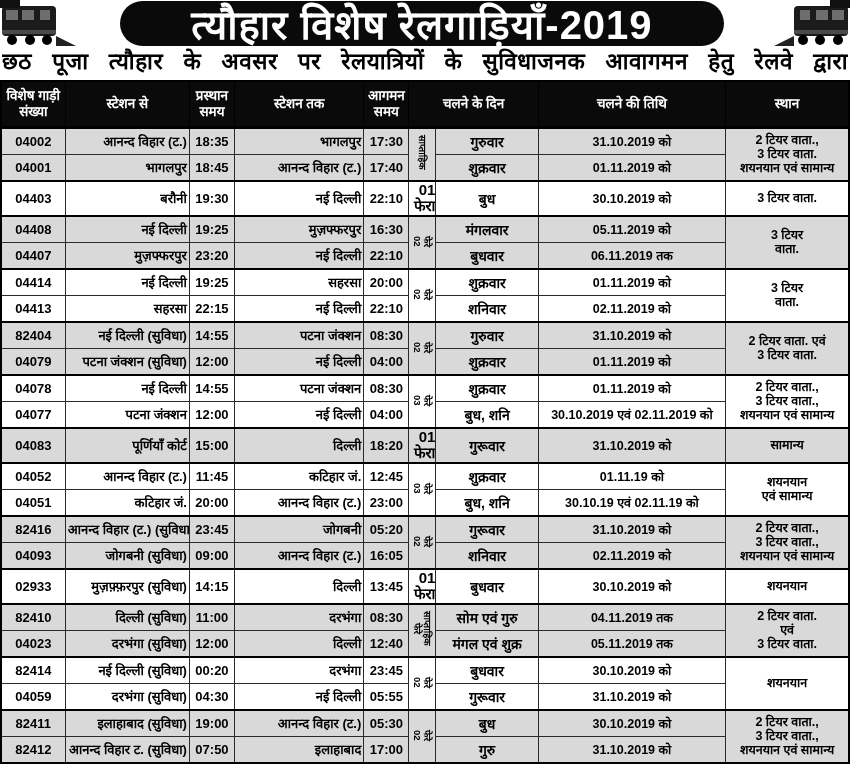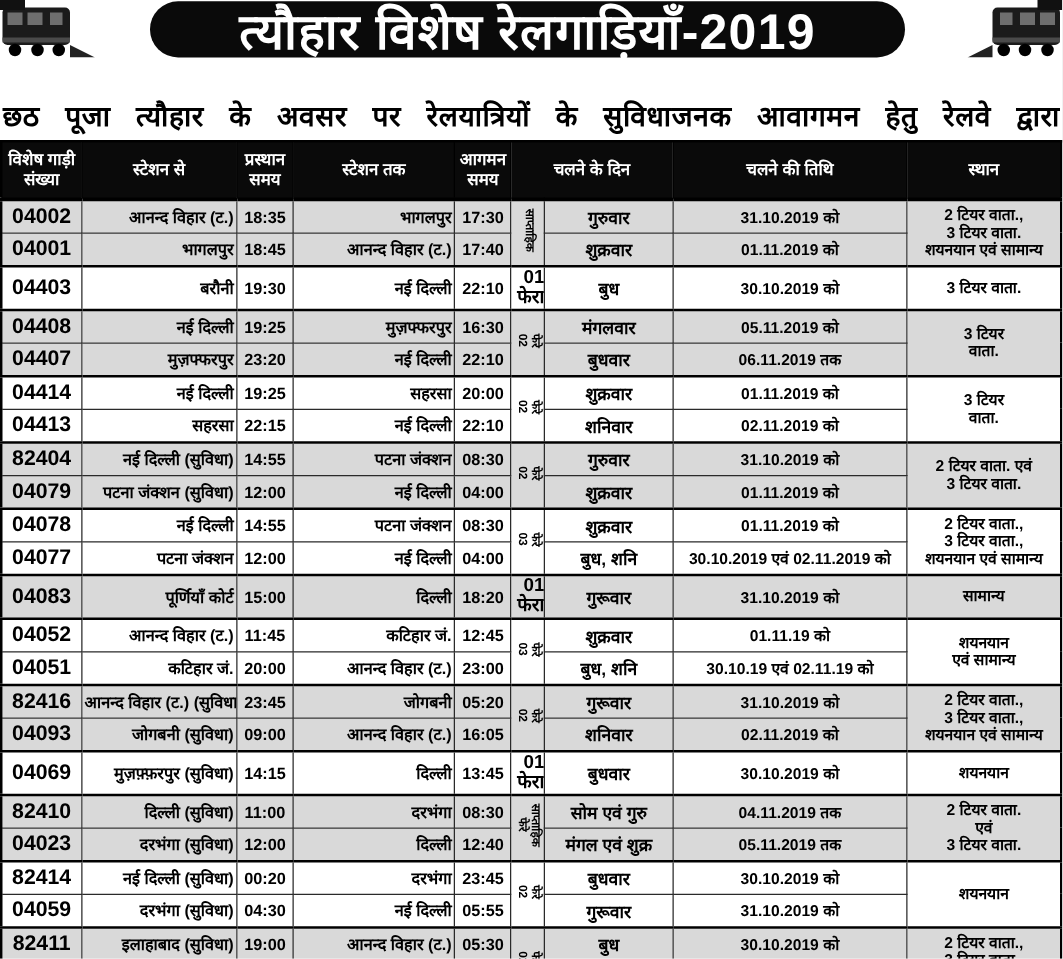--- a/index.html
+++ b/index.html
@@ -17,36 +17,36 @@
   }
   .loco{position:absolute;top:0;width:78px;height:46px;}
   .loco.left{left:0;}
   .loco.right{right:0;transform:scaleX(-1);}
   
   .intro{padding:2px 2px 3px 2px;}
   .intro div{
     font-size:22.5px;line-height:1.28;text-align:justify;text-align-last:justify;
     white-space:nowrap;letter-spacing:.5px;transform-origin:left center;
   }
-  .intro .l1,.intro .l2{display:block;width:846px;overflow:hidden;margin-top:32px;}
+  .intro .l1,.intro .l2{display:block;width:846px;overflow:hidden;}
   
   table{border-collapse:collapse;table-layout:fixed;width:850px;border:2px solid #000;}
   th{
     background:#0a0a0a;color:#fff;font-size:13.5px;line-height:1.15;
     white-space:pre-line;padding:2px 1px;border:1px solid #000;height:40px;font-weight:bold;
   }
   td{
     border:1px solid #2a2a2a;padding:0 2px;height:25px;text-align:center;
     font-weight:bold;overflow:hidden;white-space:nowrap;
   }
   tr.gstart td{border-top:2px solid #000;}
   thead tr th{border-bottom:3px solid #000;}
   tr.shade td{background:#d9d9d9;}
   tr:not(.shade) td{background:#fff;}
-  .num{font-size:17px;}
+  .num{font-size:13px;}
   .stn{font-size:13px;text-align:right;}
   .time{font-size:13px;}
   .days{font-size:14px;}
   .date{font-size:12.5px;}
   .coach{font-size:12.5px;white-space:pre-line;line-height:1.12;}
   .freqcell{padding:0;}
   .rot{
     display:inline-block;writing-mode:vertical-rl;font-size:9.5px;line-height:1.05;
     white-space:pre-line;letter-spacing:0;max-height:50px;
   }
@@ -295,21 +295,21 @@
         <tr class="shade">
           <td class="num">04093</td>
           <td class="stn">जोगबनी (सुविधा)</td>
           <td class="time">09:00</td>
           <td class="stn">आनन्द विहार (ट.)</td>
           <td class="time">16:05</td>
           <td class="days">शनिवार</td>
           <td class="date">02.11.2019 को</td>
         </tr>
         <tr class="gstart">
-          <td class="num">04069</td>
+          <td class="num">02933</td>
           <td class="stn">मुज़फ़्फ़रपुर (सुविधा)</td>
           <td class="time">14:15</td>
           <td class="stn">दिल्ली</td>
           <td class="time">13:45</td>
           <td class="freqcell" rowspan="1">
             <span class="horiz">01
 फेरा</span>
           </td>
           <td class="days">बुधवार</td>
           <td class="date">30.10.2019 को</td>

